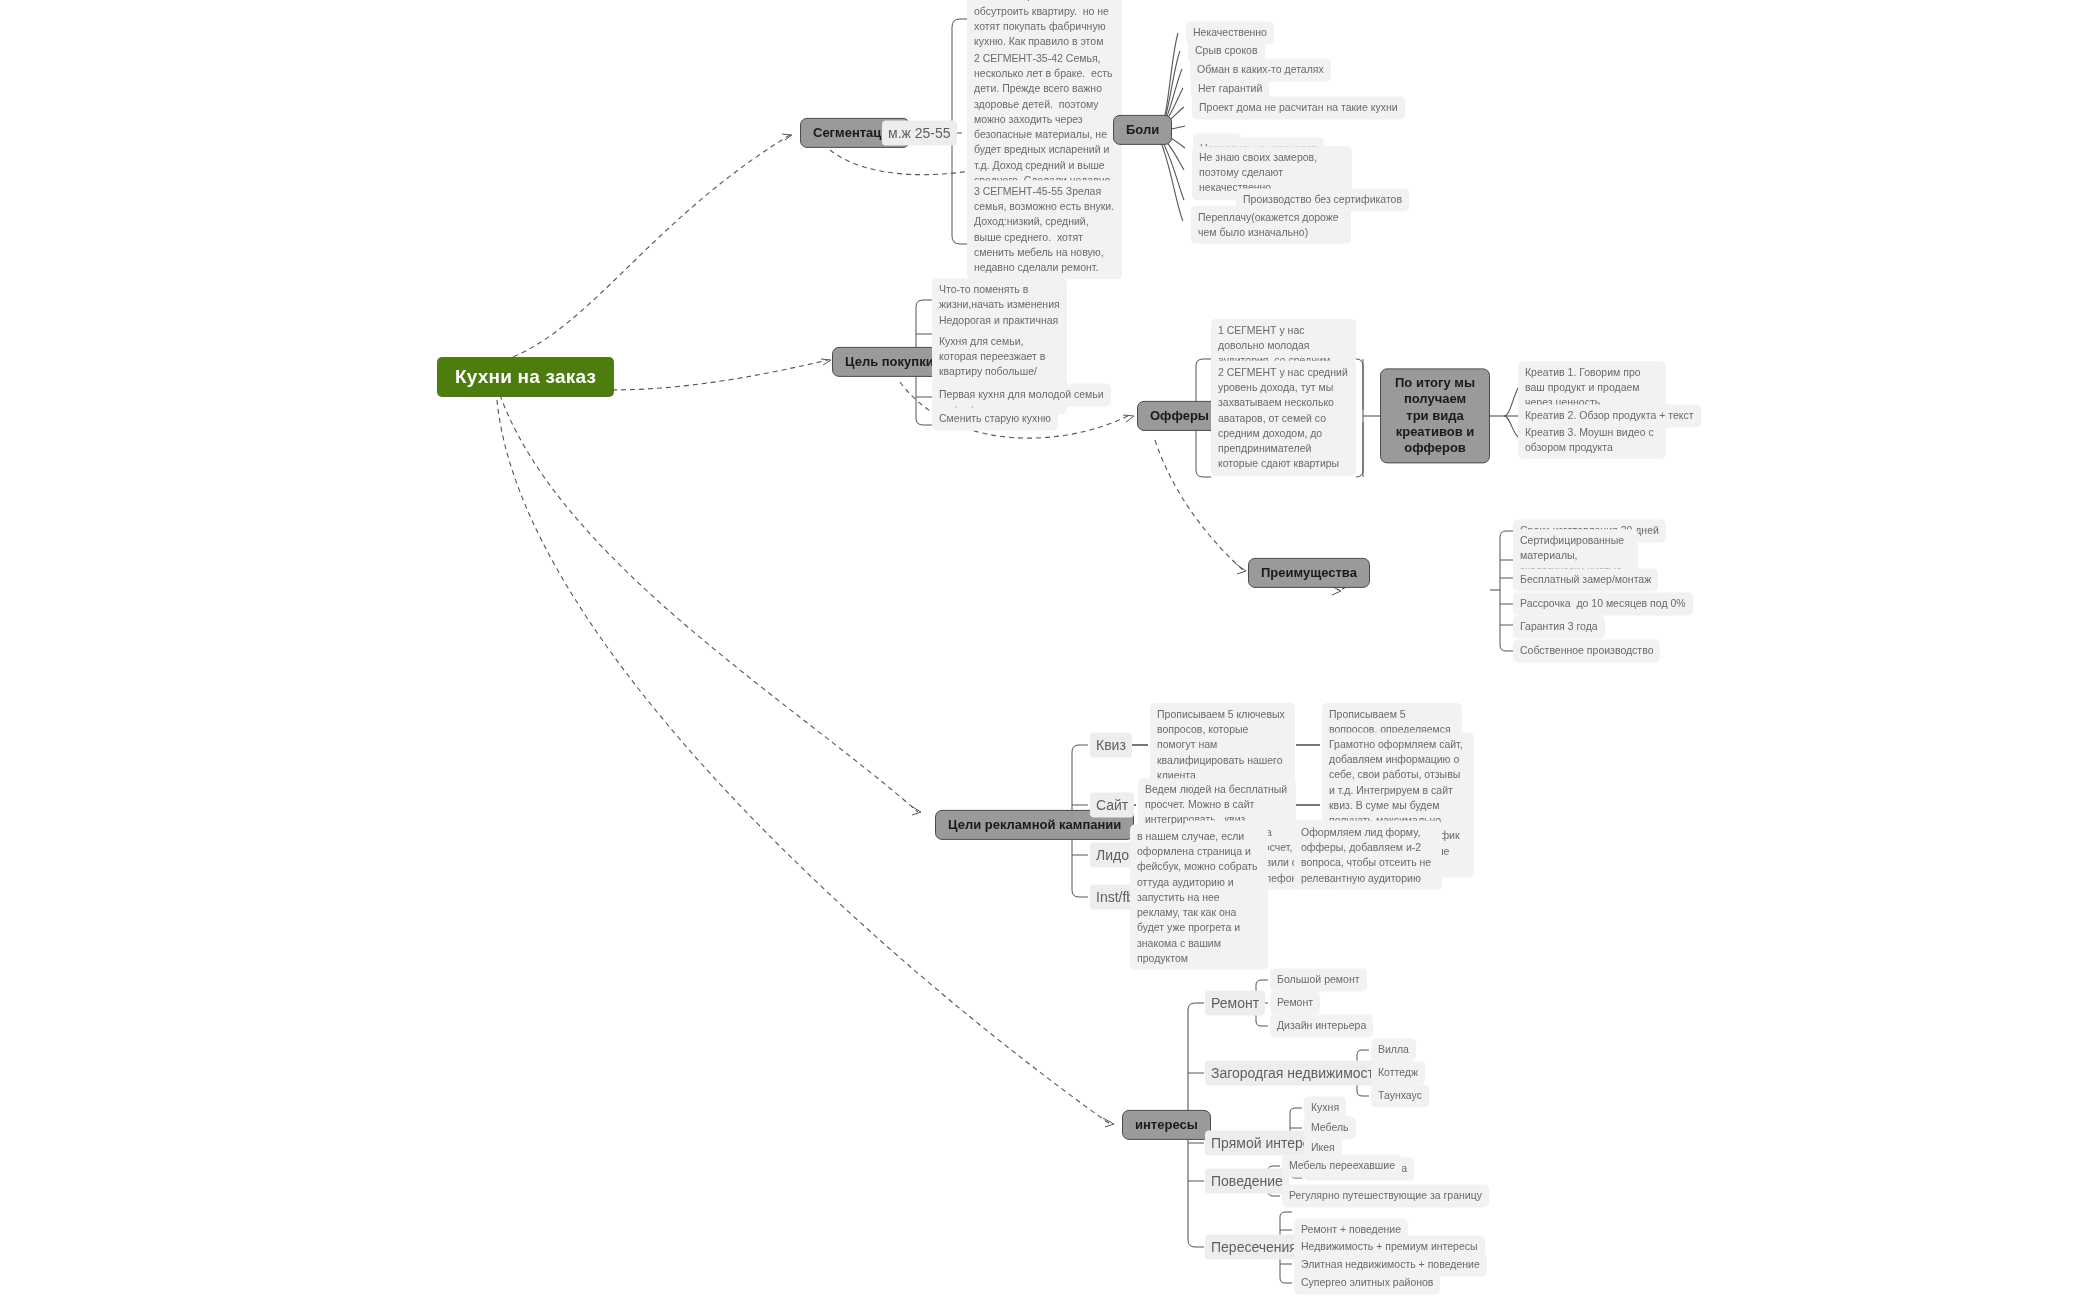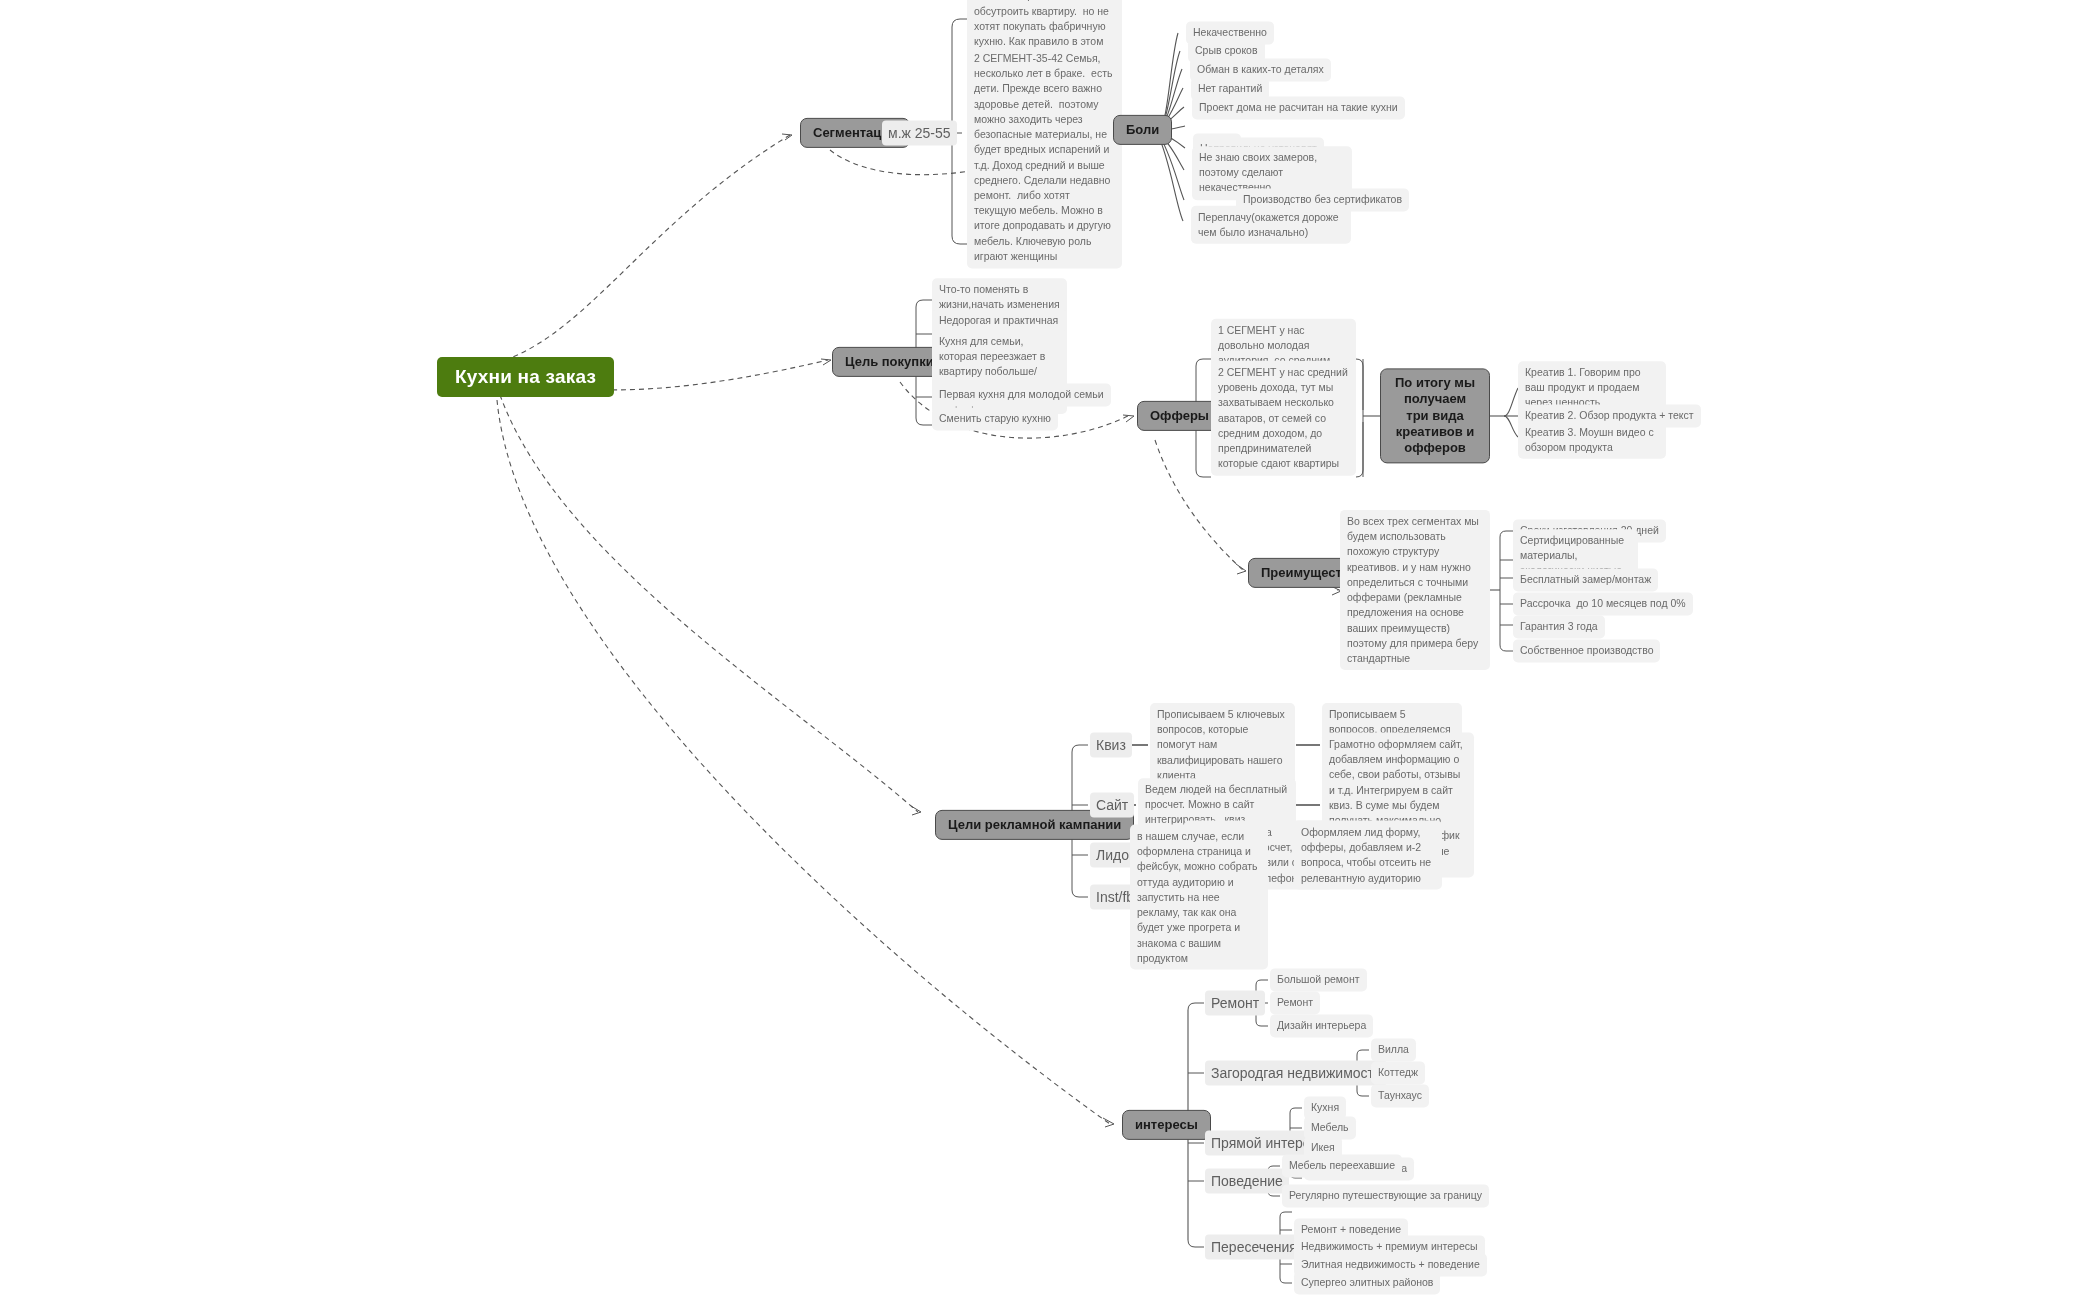--- a/index.html
+++ b/index.html
@@ -211,20 +211,21 @@
       <path d="M 1280 1264 L 1292 1264" stroke-width="1"></path>
     </g>
   </svg>
 
   <div class="node root" style="left:437px; top:377px;">Кухни на заказ</div>
 
   <div class="node l1" style="left:800px; top:133px;">Сегментация</div>
   <div class="node l2" style="left:882px; top:133px;">м.ж 25-55</div>
   <div class="node leaf" style="left:967px; top:72px; width:155px;">1 СЕГМЕНТ-25-33 Молодая пара. Недавно поженились, закончили ремонт и хотят обсутроить квартиру.  но не хотят покупать фабричную кухню. Как правило в этом возрасте только заканчивают учиться.  доход маленький поэтому в данном случае можно заходить через более дешевые варианты.  рассрочку В большей степени движут всем девушки</div>
   <div class="node leaf" style="left:967px; top:158px; width:155px;">2 СЕГМЕНТ-35-42 Семья, несколько лет в браке.  есть дети. Прежде всего важно здоровье детей.  поэтому можно заходить через безопасные материалы, не будет вредных испарений и т.д. Доход средний и выше среднего. Сделали недавно ремонт.  либо хотят текущую мебель. Можно в итоге допродавать и другую мебель. Ключевую роль играют женщины</div>
+  <div class="node leaf" style="left:967px; top:230px; width:155px;">3 СЕГМЕНТ-45-55 Зрелая семья, возможно есть внуки. Доход:низкий, средний, выше среднего.  хотят сменить мебель на новую, недавно сделали ремонт.</div>
 
   <div class="node l1" style="left:1113px; top:130px;">Боли</div>
   <div class="node leaf" style="left:1186px; top:33px;">Некачественно</div>
   <div class="node leaf" style="left:1188px; top:51px;">Срыв сроков</div>
   <div class="node leaf" style="left:1190px; top:70px;">Обман в каких-то деталях</div>
   <div class="node leaf" style="left:1191px; top:89px;">Нет гарантий</div>
   <div class="node leaf" style="left:1192px; top:108px;">Проект дома не расчитан на такие кухни</div>
   <div class="node leaf" style="left:1193px; top:127px;margin-top:18px;">Дорого</div>
   <div class="node leaf" style="left:1193px; top:149px;">Неправильно установят</div>
   <div class="node leaf" style="left:1192px; top:173px; width:160px;">Не знаю своих замеров, поэтому сделают некачественно</div>
@@ -241,21 +242,20 @@
   <div class="node l1" style="left:1137px; top:416px;">Офферы</div>
   <div class="node leaf" style="left:1211px; top:376px; width:145px;">1 СЕГМЕНТ у нас довольно молодая аудитория, со средним доходом, поэтому нам нужно предложить оптимальный продукт для них по цене</div>
   <div class="node leaf" style="left:1211px; top:418px; width:145px;">2 СЕГМЕНТ у нас средний уровень дохода, тут мы захватываем несколько аватаров, от семей со средним доходом, до препдринимателей которые сдают квартиры</div>
 
   <div class="node l1" style="left:1380px; top:416px; width:110px;">По итогу мы получаем три вида креативов и офферов</div>
   <div class="node leaf" style="left:1518px; top:388px; width:148px;">Креатив 1. Говорим про ваш продукт и продаем через ценность</div>
   <div class="node leaf" style="left:1518px; top:416px;">Креатив 2. Обзор продукта + текст</div>
   <div class="node leaf" style="left:1518px; top:440px; width:148px;">Креатив 3. Моушн видео с обзором продукта</div>
 
   <div class="node l1" style="left:1248px; top:573px;">Преимущества</div>
-  <div class="node leaf" style="left:1340px; top:590px; width:150px;">Во всех трех сегментах мы будем использовать похожую структуру креативов. и у нам нужно определиться с точными офферами (рекламные предложения на основе ваших преимуществ) поэтому для примера беру стандартные</div>
   <div class="node leaf" style="left:1513px; top:531px;">Сроки изготовления 20 дней</div>
   <div class="node leaf" style="left:1513px; top:556px; width:125px;">Сертифицированные материалы, экологически чистые</div>
   <div class="node leaf" style="left:1513px; top:580px;">Бесплатный замер/монтаж</div>
   <div class="node leaf" style="left:1513px; top:604px;">Рассрочка  до 10 месяцев под 0%</div>
   <div class="node leaf" style="left:1513px; top:627px;">Гарантия 3 года</div>
   <div class="node leaf" style="left:1513px; top:651px;">Собственное производство</div>
 
   <div class="node l1" style="left:935px; top:825px;">Цели рекламной кампании</div>
 
   <div class="node l2" style="left:1090px; top:745px;">Квиз</div>

